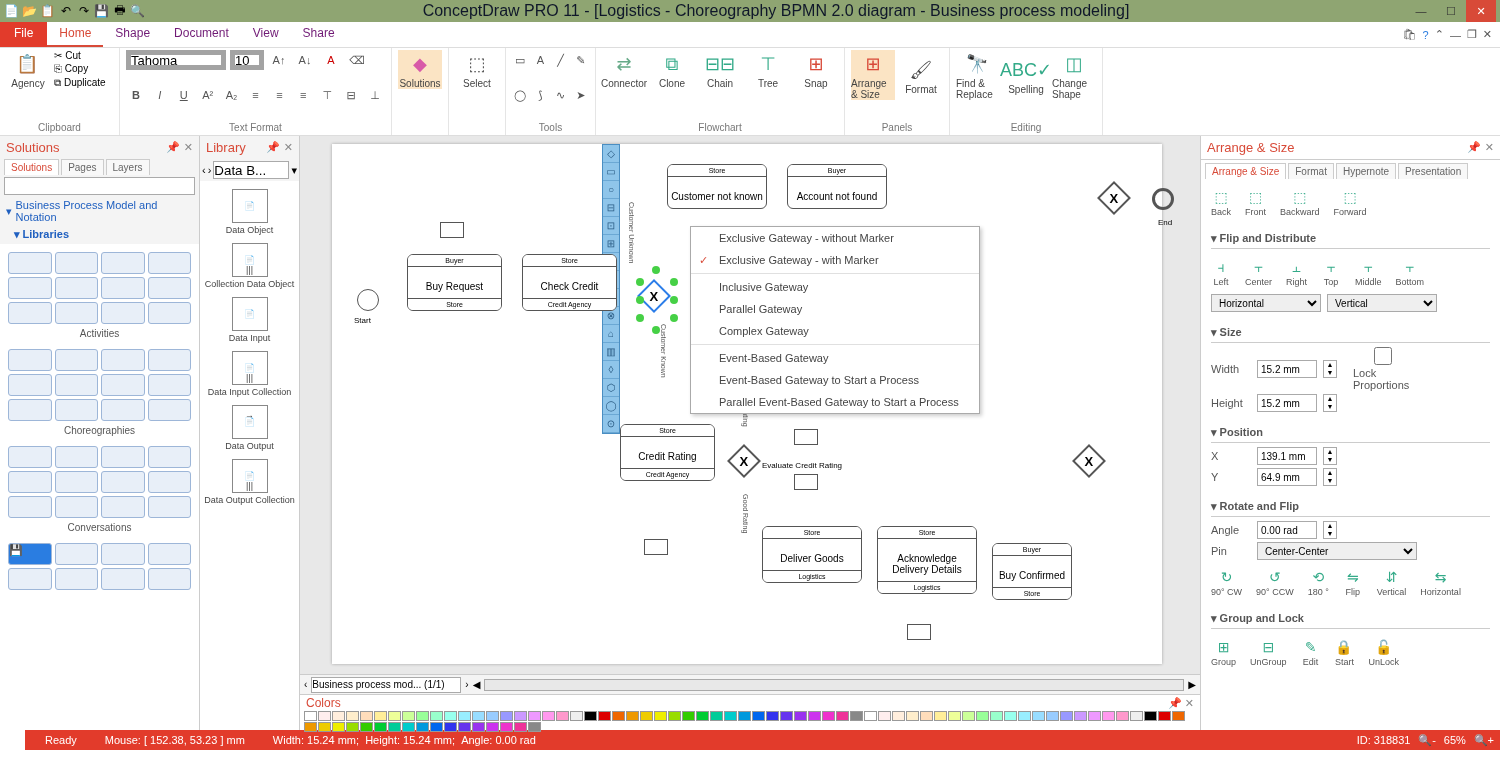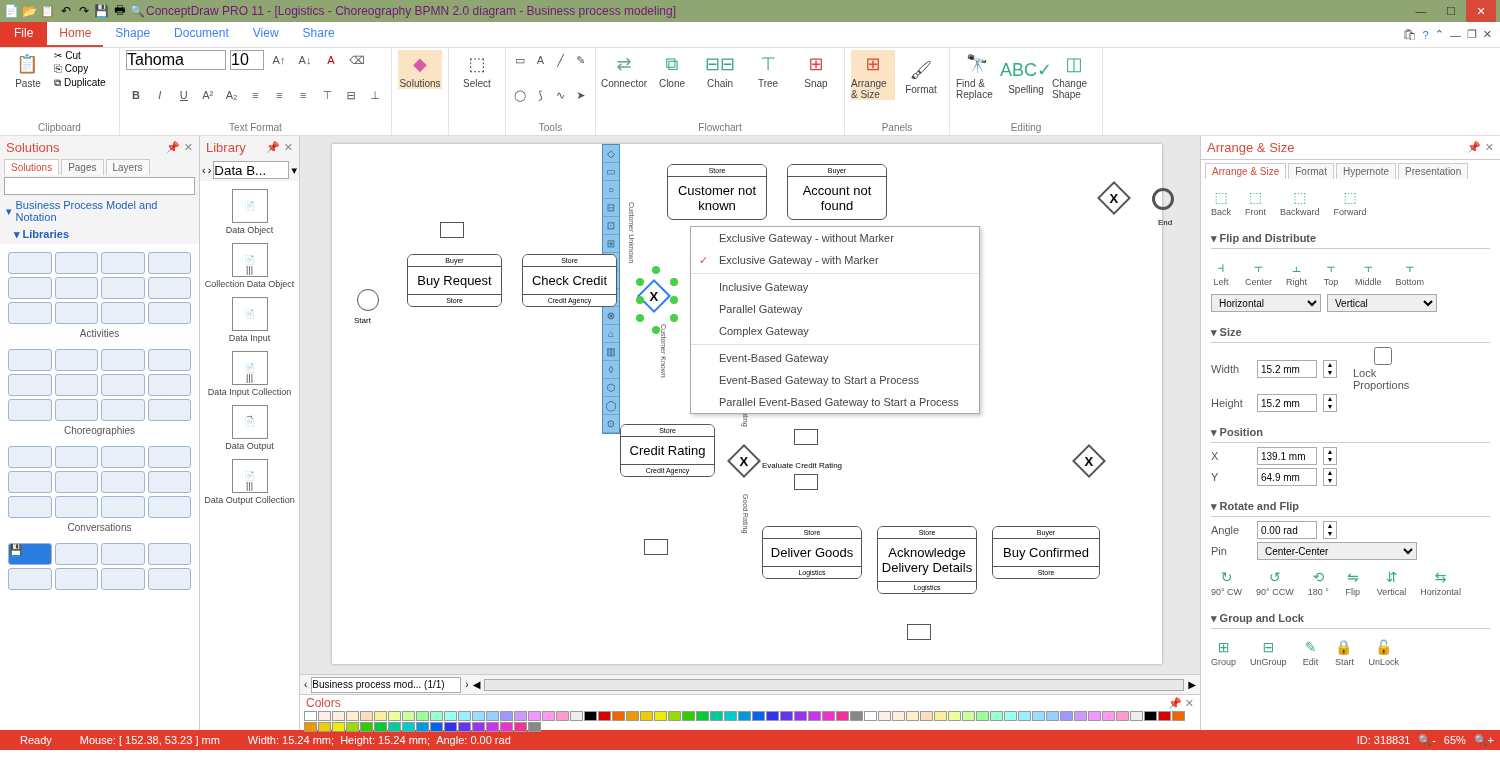--- a/index.html
+++ b/index.html
@@ -1,39 +1,39 @@
 <!DOCTYPE html>
 <html><head>
 <meta charset="utf-8">
 <style>
 * { margin: 0; padding: 0; box-sizing: border-box; font-family: "Segoe UI", Tahoma, sans-serif; }
 body { width: 1500px; height: 773px; background: #fff; overflow: hidden; font-size: 11px; }
 .titlebar { height: 22px; background: #8fa572; display: flex; align-items: center; padding: 0 4px; }
 .titlebar .qat { display: flex; gap: 2px; }
 .titlebar .qat span { width: 16px; height: 16px; display: inline-flex; align-items: center; justify-content: center; font-size: 12px; }
-.titlebar .title { flex: 1; color: #701a75; font-size: 12px; }
+.titlebar .title { flex: 1; text-align: center; color: #0f172a; font-size: 16px; }
 .titlebar .winbtns { display: flex; }
 .titlebar .winbtns span { width: 30px; height: 22px; display: flex; align-items: center; justify-content: center; color: #333; }
 .titlebar .winbtns .close { background: #d84a38; color: #fff; }
 
 .menubar { height: 26px; background: #fff; display: flex; align-items: stretch; border-bottom: 1px solid #ddd; }
 .menubar .file { background: #e23b2b; color: #fff; padding: 4px 14px; font-size: 12px; }
-.menubar .tab { padding: 4px 12px; font-size: 12px; color: #3b82f6; }
+.menubar .tab { padding: 4px 12px; font-size: 12px; color: #701a75; }
 .menubar .tab.active { color: #d84a38; border-bottom: 2px solid #d84a38; }
 .menubar .right { margin-left: auto; display: flex; gap: 6px; align-items: center; padding-right: 8px; color: #555; }
 
 .ribbon { height: 88px; background: #fff; display: flex; border-bottom: 1px solid #ddd; }
 .ribbon .group { border-right: 1px solid #e5e5e5; padding: 2px 6px; display: flex; flex-direction: column; justify-content: space-between; }
 .ribbon .group .label { text-align: center; font-size: 10px; color: #777; margin-top: 2px; }
 .ribbon .big { display: flex; flex-direction: column; align-items: center; justify-content: center; width: 44px; font-size: 10px; color: #444; cursor: pointer; }
 .ribbon .big.active { background: #fbe4c4; }
 .ribbon .big .ico { width: 28px; height: 28px; display: flex; align-items: center; justify-content: center; font-size: 18px; }
 .ribbon .row { display: flex; gap: 4px; align-items: center; }
 .ribbon .smallbtn { width: 22px; height: 20px; display: flex; align-items: center; justify-content: center; border: 1px solid transparent; color: #555; }
-.ribbon select, .ribbon input { font-size: 16px; height: 20px; border: 1px solid #a3a3a3; }
+.ribbon select, .ribbon input { font-size: 13px; height: 20px; border: 5px solid #a3a3a3; }
 
 .workspace { display: flex; height: 594px; }
 
 .panel { background: #f4f4f4; border-right: 1px solid #ccc; display: flex; flex-direction: column; }
 .panel-header { display: flex; align-items: center; justify-content: space-between; padding: 4px 6px; color: #d84a38; font-size: 13px; }
 .panel-header .icons { color: #888; font-size: 11px; display: flex; gap: 4px; }
 .panel-tabs { display: flex; gap: 2px; padding: 0 4px; }
 .panel-tabs span { font-size: 10px; padding: 2px 6px; border: 1px solid #ccc; border-bottom: none; background: #f8f8f8; color: #666; }
 .panel-tabs span.active { color: #d84a38; background: #fff; }
 .panel-body { overflow: auto; padding: 4px; flex: 1; background: #fff; }
@@ -52,21 +52,21 @@
 .lib-panel .shape { text-align: center; padding: 4px 0; font-size: 9px; color: #444; }
 .lib-panel .shape .sico { width: 36px; height: 34px; margin: 0 auto 2px; border: 1px solid #888; display: flex; align-items: center; justify-content: center; background: #fff; position: relative; }
 
 .canvas-wrap { flex: 1; display: flex; flex-direction: column; background: #e8e8e8; }
 .canvas-scroll { flex: 1; position: relative; overflow: hidden; }
 .canvas { position: absolute; top: 8px; left: 32px; width: 830px; height: 520px; background: #fff; box-shadow: 0 0 3px rgba(0,0,0,.3); }
 .node { position: absolute; font-size: 8px; text-align: center; }
 .choreo { border: 1px solid #555; border-radius: 6px; background: #fff; overflow: hidden; }
 .choreo .hdr, .choreo .ftr { background: #fff; padding: 2px; border-bottom: 1px solid #555; font-size: 7px; }
 .choreo .ftr { border-top: 1px solid #555; border-bottom: none; }
-.choreo .mid { padding: 6px 2px; font-size: 13px; }
+.choreo .mid { padding: 6px 2px; font-size: 10px; margin-top: 8px; }
 .gw { width: 24px; height: 24px; border: 2px solid #555; transform: rotate(45deg); display: flex; align-items: center; justify-content: center; }
 .gw span { transform: rotate(-45deg); font-weight: bold; font-size: 13px; }
 .gw.sel { border-color: #2b7de9; }
 .env { width: 24px; height: 16px; border: 1px solid #555; }
 .env::after { content: ""; display: block; border-top: 8px solid transparent; border-left: 12px solid transparent; border-right: 12px solid transparent; position: relative; top: -1px; }
 .evt { width: 22px; height: 22px; border: 1.5px solid #555; border-radius: 50%; }
 .evt.end { border-width: 3px; }
 .seldot { position: absolute; width: 8px; height: 8px; background: #46d046; border-radius: 50%; }
 
 .smart-bar { position: absolute; left: 270px; top: 0; width: 18px; display: flex; flex-direction: column; background: #8fc5ea; border: 1px solid #4a8ec2; }
@@ -90,21 +90,21 @@
 .right-panel .section .sechdr { font-weight: bold; color: #555; padding: 3px 0; border-bottom: 1px solid #ccc; margin-bottom: 4px; }
 .right-panel .btnrow { display: flex; gap: 14px; padding: 4px 0; }
 .right-panel .btncol { display: flex; flex-direction: column; align-items: center; font-size: 9px; color: #555; cursor: pointer; }
 .right-panel .btncol .ico { width: 20px; height: 20px; display: flex; align-items: center; justify-content: center; font-size: 14px; color: #3a8; }
 .right-panel .field { display: flex; align-items: center; gap: 6px; margin: 3px 0; }
 .right-panel .field label { width: 40px; color: #555; }
 .right-panel .field input, .right-panel .field select { height: 18px; border: 1px solid #aaa; font-size: 10px; padding: 0 3px; }
 .right-panel .field input { width: 60px; }
 .right-panel .spinbtn { width: 14px; height: 18px; border: 1px solid #aaa; font-size: 7px; line-height: 8px; text-align: center; }
 
-.statusbar { height: 20px; background: #e23b2b; color: #fff; display: flex; align-items: center; font-size: 11px; padding: 0 6px; }
+.statusbar { height: 20px; background: #e23b2b; color: #fff; display: flex; align-items: center; font-size: 11px; padding: 0 6px; margin-left: 25px; }
 .statusbar .cell { padding: 0 14px; }
 .statusbar .right { margin-left: auto; display: flex; gap: 8px; }
 .vert-text { writing-mode: vertical-rl; font-size: 7px; color: #555; }
 </style>
 </head>
 <body>
 
 <div class="titlebar">
   <div class="qat">
     <span>📄</span>
@@ -139,21 +139,21 @@
     <span>❐</span>
     <span>✕</span>
   </div>
 </div>
 
 <div class="ribbon">
   <div class="group" style="width:120px">
     <div class="row">
       <div class="big">
           <div class="ico">📋</div>
-          <span>Paste</span>
+          <span>Agency</span>
         </div>
       <div style="display:flex;flex-direction:column;gap:2px;font-size:10px">
         <span>✂ <span>Cut</span></span>
         <span>⎘ <span>Copy</span></span>
         <span>⧉ <span>Duplicate</span></span>
       </div>
     </div>
     <div class="label">Clipboard</div>
   </div>
   <div class="group" style="width:272px">
@@ -469,21 +469,21 @@
           <div class="mid">Deliver Goods</div>
           <div class="ftr">Logistics</div>
         </div>
 
         <div class="node choreo" style="left:545px;top:382px;width:100px">
           <div class="hdr">Store</div>
           <div class="mid">Acknowledge Delivery Details</div>
           <div class="ftr">Logistics</div>
         </div>
 
-        <div class="node choreo" style="left:660px;top:382px;width:108px">
+        <div class="node choreo" style="left:660px;top:399px;width:80px">
           <div class="hdr">Buyer</div>
           <div class="mid">Buy Confirmed</div>
           <div class="ftr">Store</div>
         </div>
         <div class="node env" style="left:575px;top:480px"></div>
 
         <div class="node" style="left:745px;top:305px">
             <div class="gw">
               <span>X</span>
             </div>

